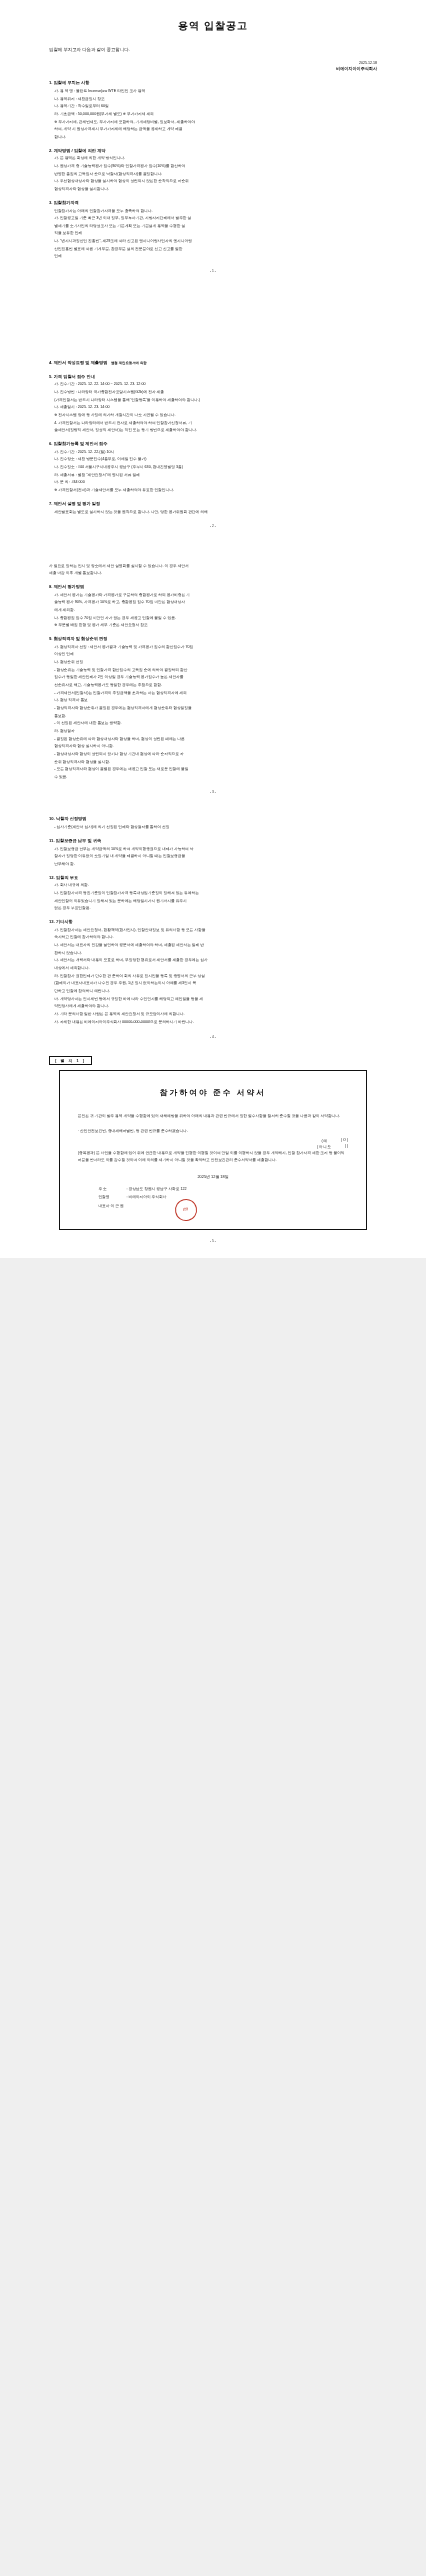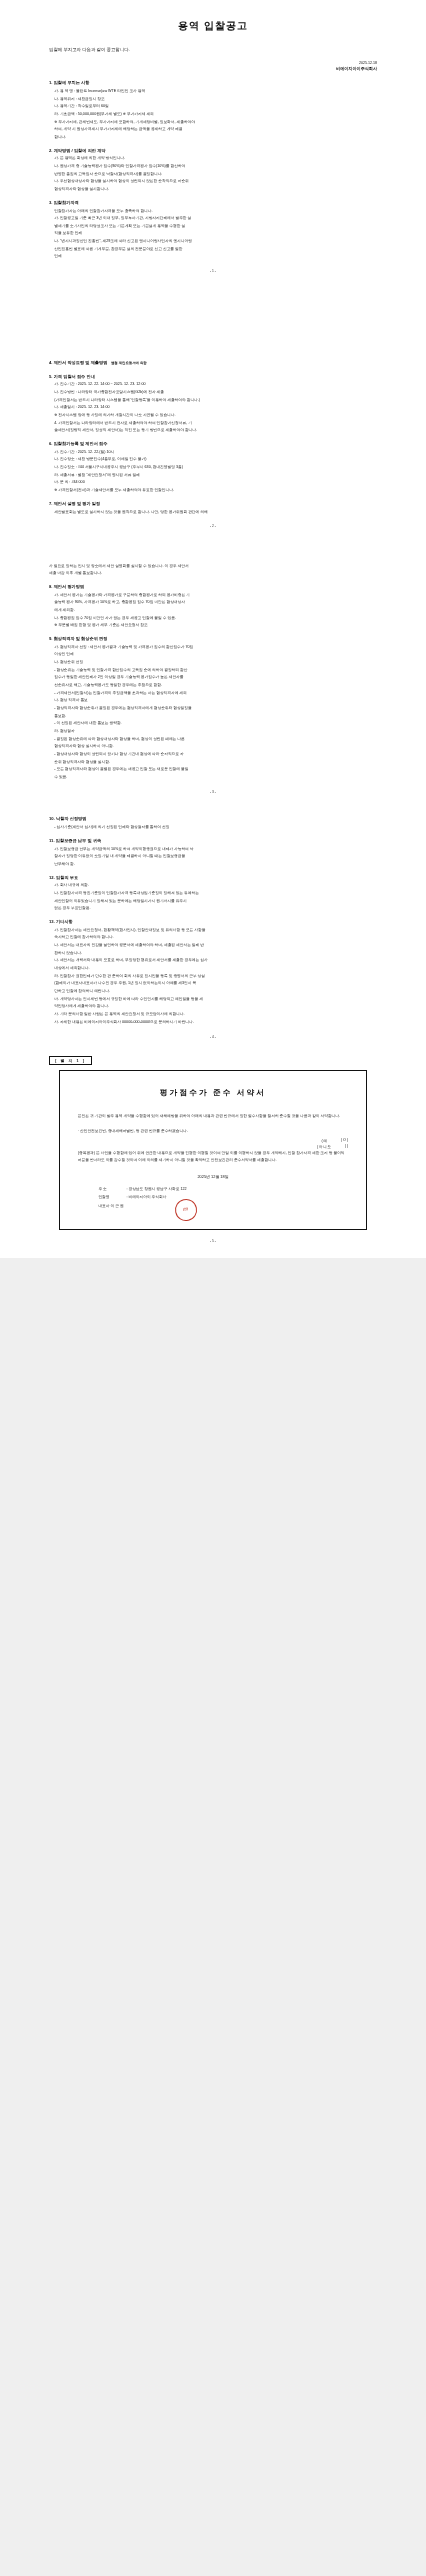--- a/index.html
+++ b/index.html
@@ -327,21 +327,21 @@
       <p class="body"></p>
     </div>
 
     <div class="pnum">- 4 -</div>
 
     <div class="attach-label">
       <span class="bracket">[ 별 지 1 ]</span>
     </div>
 
     <div class="pledge-box">
-      <div class="pledge-title">평가점수가 준수 서약서</div>
+      <div class="pledge-title">참가하여야 준수 서약서</div>
 
       <p class="pledge-p">본인은 귀 기관이 발주 용역 계약을 수행함에 있어 재해예방을 위하여 아래의 내용과 관련 법규에서 정한 필수사항을 철저히 준수할 것을 다음과 같이 서약합니다.</p>
 
       <p class="pledge-item">· 산업안전보건법, 중대재해처벌법, 등 관련 법규를 준수하겠습니다.</p>
 
       <div class="yn-line">
         <span class="lbl">(예</span>
         <span>( O )</span>
       </div>
       <div class="yn-line">

